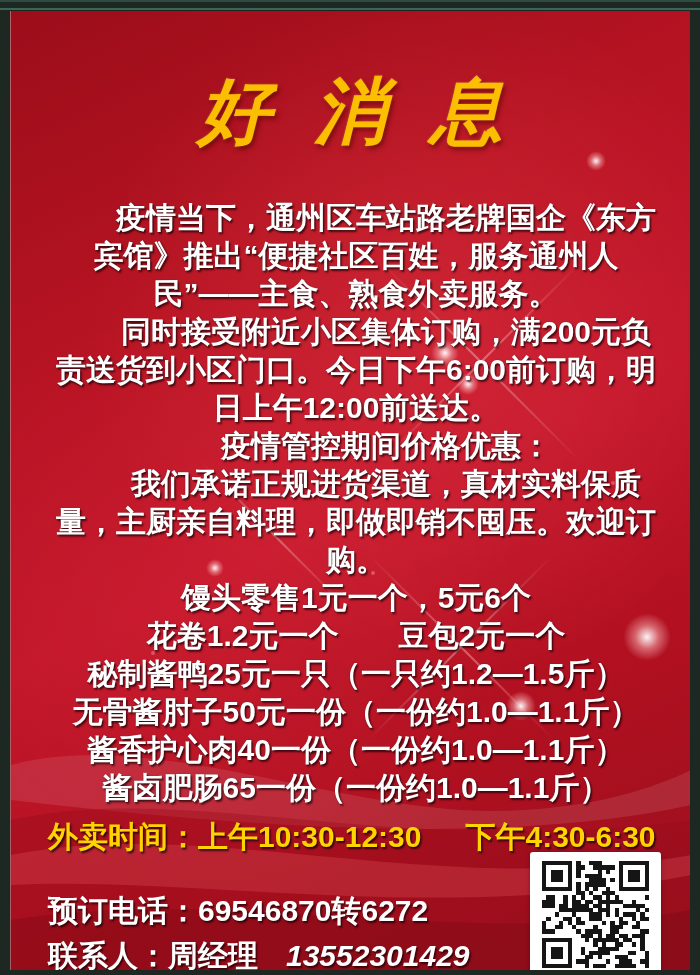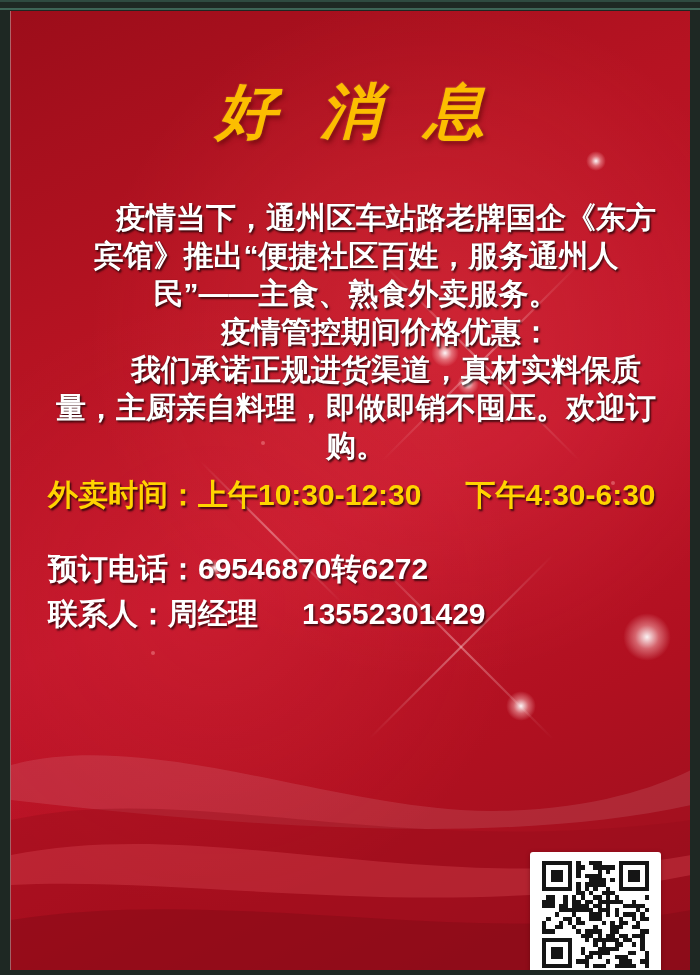--- a/index.html
+++ b/index.html
@@ -48,21 +48,21 @@
 
   .content { position: relative; z-index: 2; }
 
   .title {
     margin-top: 44px;
     height: 118px;
     text-align: center;
     font-family: "DejaVu Serif", serif;
     font-style: italic;
     font-weight: bold;
-    font-size: 60px;
+    font-size: 72px;
     line-height: 112px;
     color: #fcbe00;
     letter-spacing: 44px;
     padding-left: 44px;
     text-shadow: 2px 3px 5px rgba(80,0,0,0.6), 0 0 2px rgba(255,220,120,0.5);
   }
 
   .body-text {
     margin: 26px 24px 0 35px;
     color: #ffffff;
@@ -89,21 +89,21 @@
   .contact {
     margin: 30px 24px 0 37px;
     width: 470px;
     color: #ffffff;
     font-weight: bold;
     font-size: 30px;
     line-height: 45px;
     text-shadow: 1.5px 1.5px 2px rgba(0,0,0,0.65);
     white-space: nowrap;
   }
-  .contact .mobile { margin-left: 44px; }
+  .contact .mobile { margin-left: 28px; font-style: italic; }
 
   .qr-card {
     position: absolute;
     left: 519px; top: 797px;
     width: 131px; height: 125px;
     background: #ffffff;
     border-radius: 3px;
     padding: 9px;
     box-shadow: 0 1px 4px rgba(60,0,5,0.4);
     z-index: 3;
@@ -141,22 +141,31 @@
       <path d="M0,185 C200,145 420,230 680,185 L680,205 C430,255 180,205 0,215 Z" fill="rgba(235,90,100,0.28)"></path>
       <path d="M0,250 C220,215 460,280 680,240 L680,300 L0,300 Z" fill="rgba(120,8,20,0.35)"></path>
     </svg>
 
     <div class="content">
 
       <h1 class="title">好消息</h1>
 
       <div class="body-text">
         <p class="para indent">疫情当下，通州区车站路老牌国企《东方宾馆》推出“便捷社区百姓，服务通州人民”——主食、熟食外卖服务。</p>
+        <p class="para indent">同时接受附近小区集体订购，满200元负责送货到小区门口。今日下午6:00前订购，明日上午12:00前送达。</p>
         <p class="para indent">疫情管控期间价格优惠：</p>
         <p class="para indent">我们承诺正规进货渠道，真材实料保质量，主厨亲自料理，即做即销不囤压。欢迎订购。</p>
+        <ul class="price-list">
+          <li>馒头零售1元一个，5元6个</li>
+          <li>花卷1.2元一个　　豆包2元一个</li>
+          <li>秘制酱鸭25元一只（一只约1.2—1.5斤）</li>
+          <li>无骨酱肘子50元一份（一份约1.0—1.1斤）</li>
+          <li>酱香护心肉40一份（一份约1.0—1.1斤）</li>
+          <li>酱卤肥肠65一份（一份约1.0—1.1斤）</li>
+        </ul>
       </div>
 
       <div class="delivery-line">
         <span class="label">外卖时间：</span><span class="time">上午10:30-12:30</span><span class="time">下午4:30-6:30</span>
       </div>
 
       <div class="contact">
         <div>
           <span>预订电话：</span><span>69546870转6272</span>
         </div>

